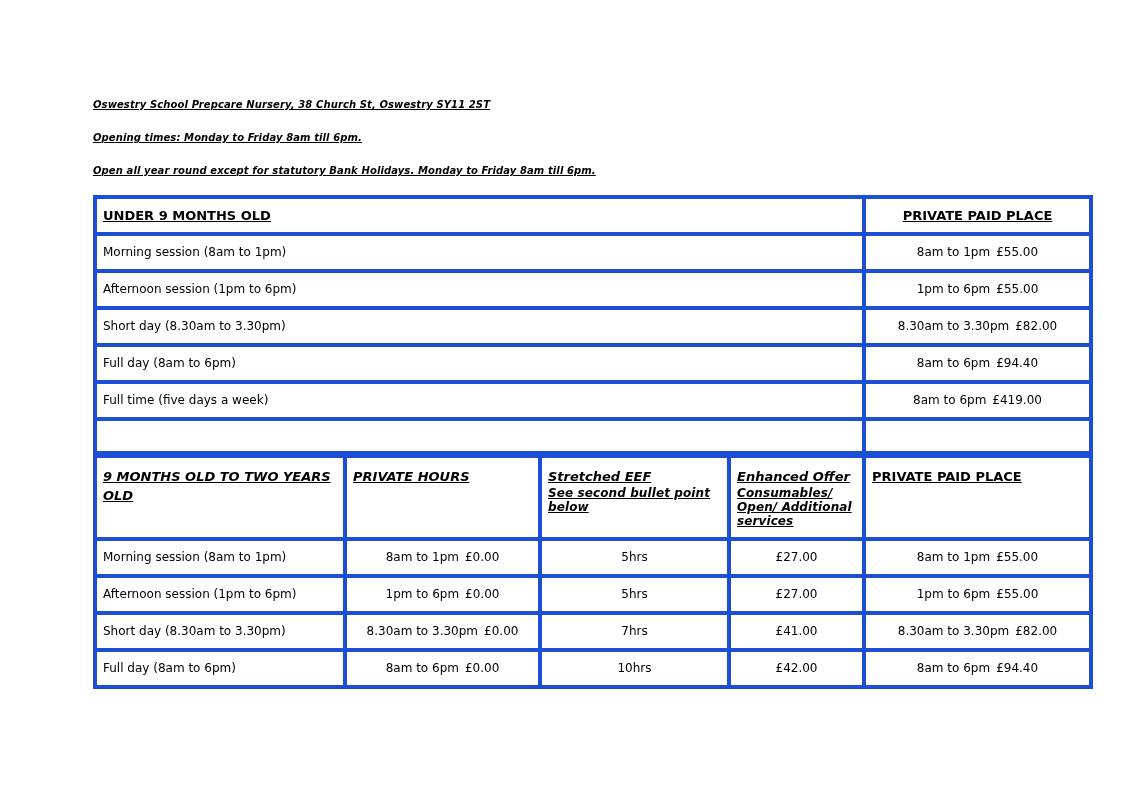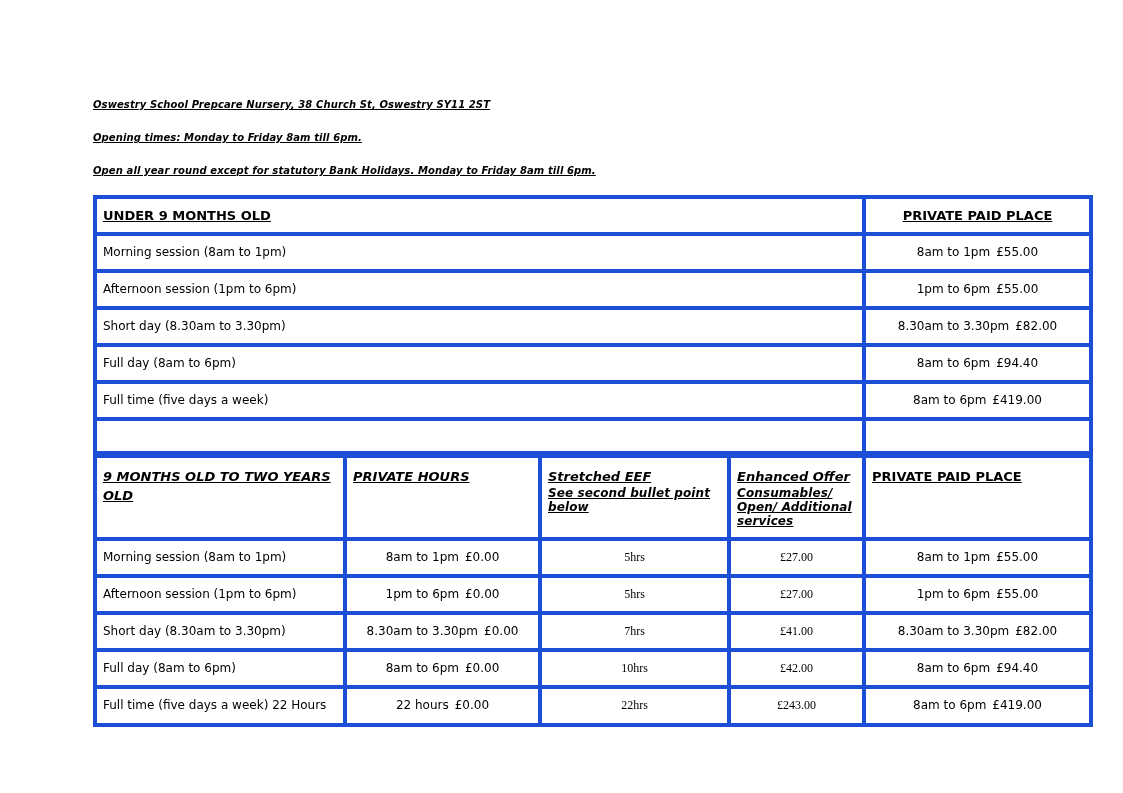--- a/index.html
+++ b/index.html
@@ -56,21 +56,21 @@
   .th2 .sub {
     display: block;
     font-size: 12px;
     line-height: 14px;
     letter-spacing: 0.1px;
   }
   .th-upright { font-style: normal; }
 
   .split { display: flex; justify-content: center; }
   .split .price { padding-left: 6px; }
-  .center { text-align: center; font-family: Liberation Serif, serif; }
+  .center { text-align: center; }
 </style>
 </head>
 <body>
 
 <div class="page">
 
   <div class="doc-head">
     <p><span class="u">Oswestry School Prepcare Nursery, 38 Church St, Oswestry SY11 2ST</span></p>
     <p><span class="u">Opening times: Monday to Friday 8am till 6pm.</span></p>
     <p><span class="u">Open all year round except for statutory Bank Holidays. Monday to Friday 8am till 6pm.</span></p>
@@ -216,33 +216,16 @@
           </td>
         <td class="center">10hrs</td>
         <td class="center">£42.00</td>
         <td>
             <div class="split">
               <span>8am to 6pm</span>
               <span class="price">£94.40</span>
             </div>
           </td>
       </tr>
-      <tr class="h38">
-        <td>Full time (five days a week) 22 Hours</td>
-        <td>
-            <div class="split">
-              <span>22 hours</span>
-              <span class="price">£0.00</span>
-            </div>
-          </td>
-        <td class="center">22hrs</td>
-        <td class="center">£243.00</td>
-        <td>
-            <div class="split">
-              <span>8am to 6pm</span>
-              <span class="price">£419.00</span>
-            </div>
-          </td>
-      </tr>
     </tbody>
   </table>
 
 </div>
 
 </body></html>

